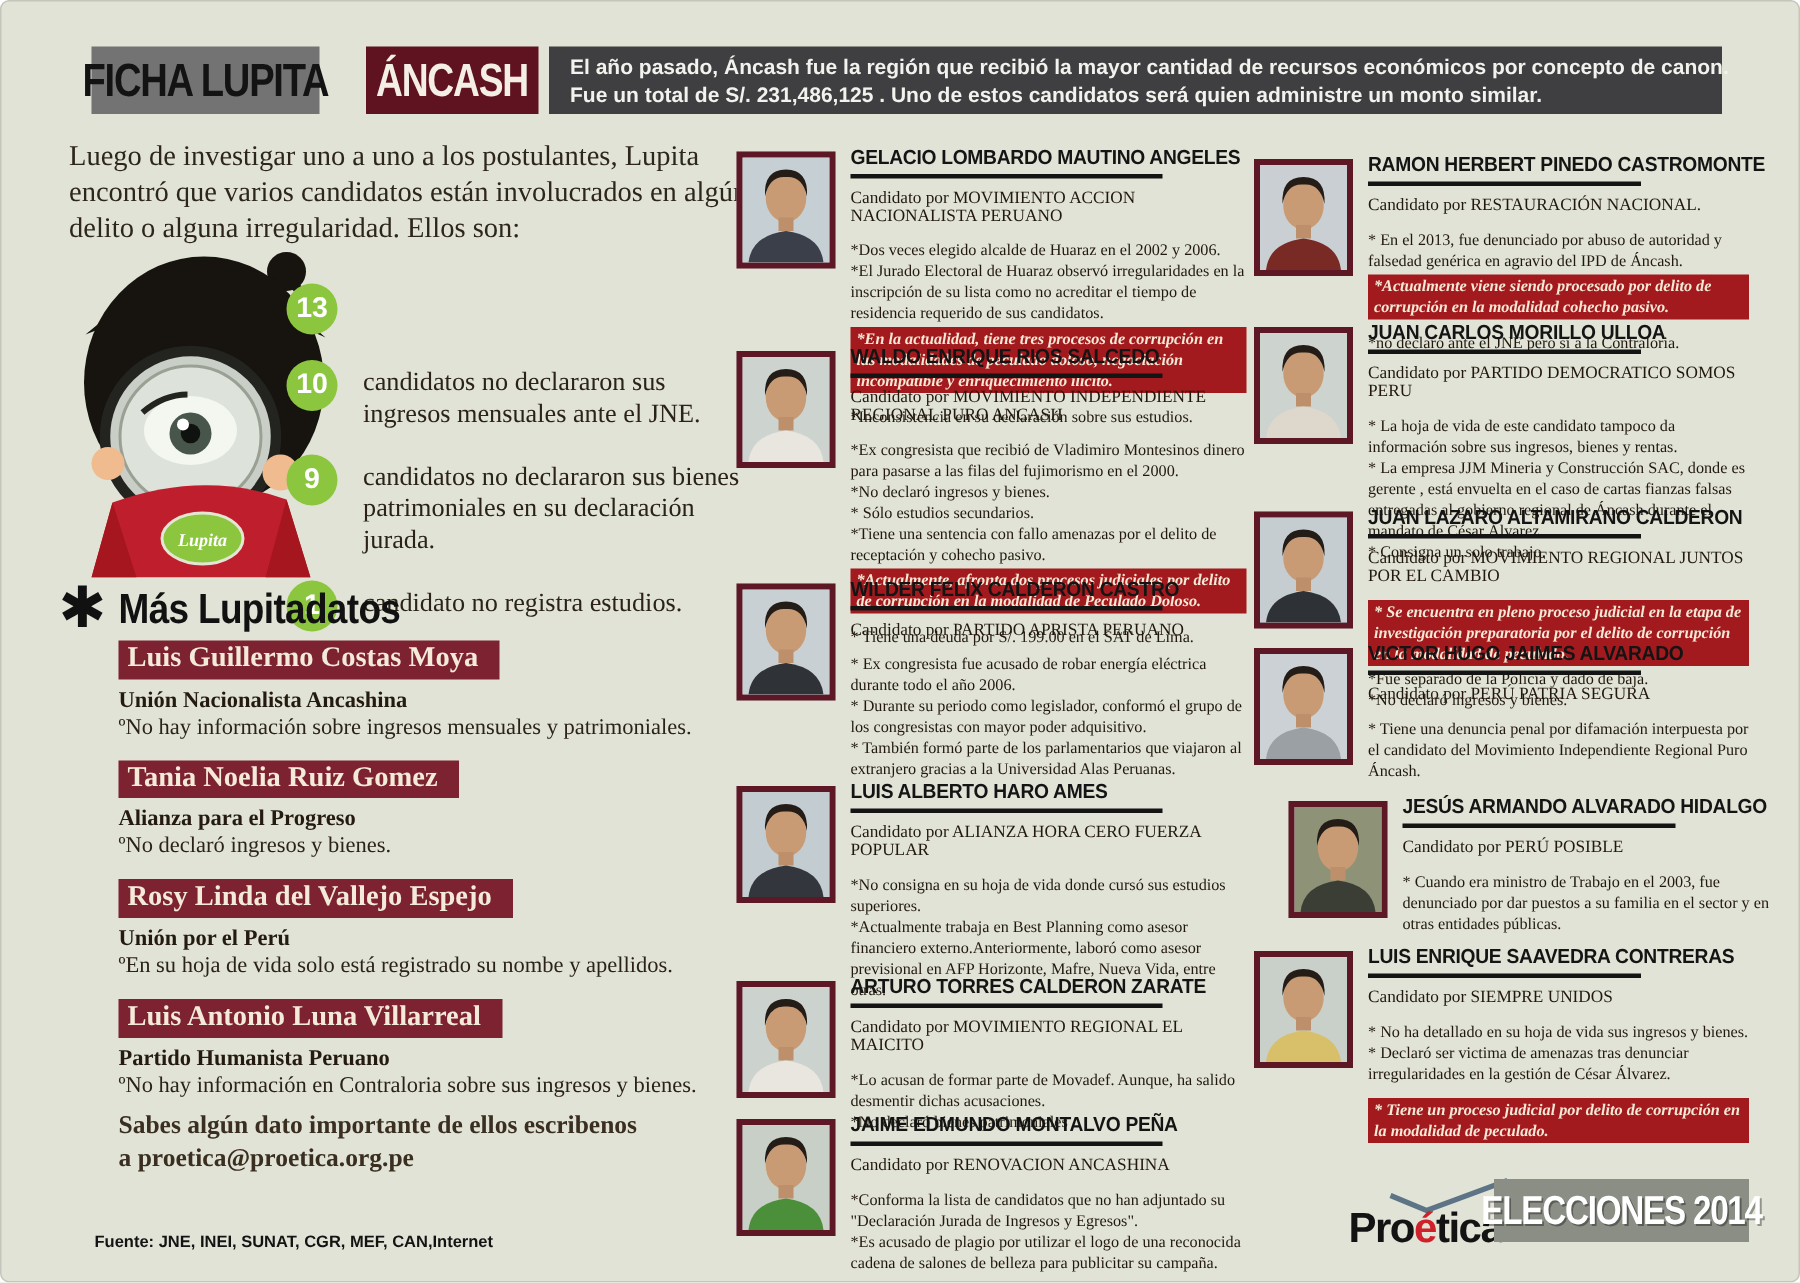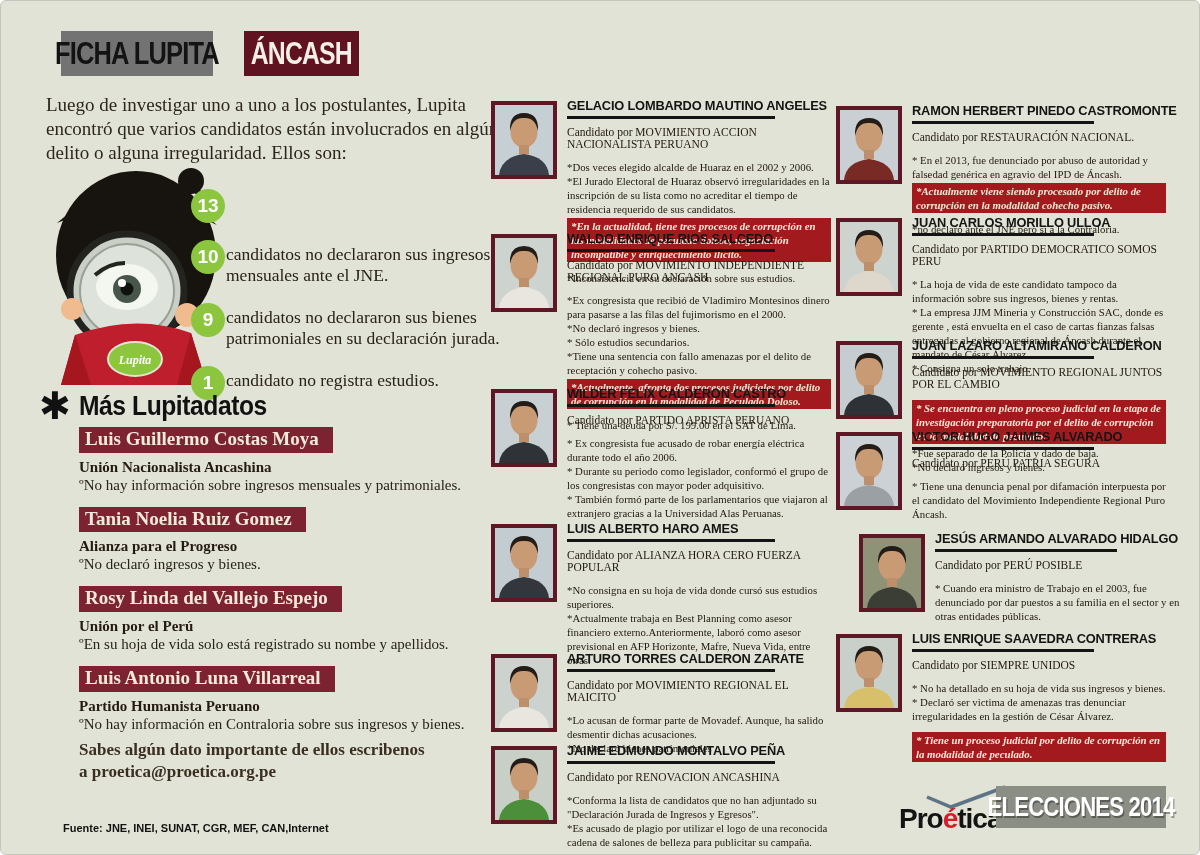--- a/index.html
+++ b/index.html
@@ -17,21 +17,21 @@
   .hdr-region { background:#5f1220; left:243px; top:30px; width:115px; }
   .hdr-region span { font-weight:700; font-size:31px; color:#f4efe6; display:inline-block; transform:scaleX(.8); letter-spacing:-1px; }
   .hdr-gray { background:#3f3f41; left:365px; top:30px; width:782px; height:45px; padding:4px 14px;
               display:flex; flex-direction:column; justify-content:center; }
   .hdr-gray div { color:#f2f2ee; font-weight:700; font-size:14px; line-height:1.35; white-space:nowrap; }
 
   
   .intro { left:45px; top:92px; width:458px; font-family:"Liberation Serif", serif;
            font-size:19px; line-height:1.26; color:#2e261c; }
   .stats { left:190px; top:188px; width:310px; }
-  .stat-row { display:flex; align-items:flex-start; gap:1px; margin-bottom:17px; }
+  .stat-row { display:flex; align-items:flex-start; gap:17px; margin-bottom:17px; }
   .stat-circle { flex:0 0 34px; width:34px; height:34px; border-radius:50%; background:#8bc63e;
                  color:#fff; font-weight:700; font-size:19px; display:flex; align-items:center; justify-content:center; }
   .stat-text { font-family:"Liberation Serif", serif; font-size:17.5px; line-height:1.2; color:#2b2218; padding-top:4px; }
 
   
   .mas-heading { left:38px; top:386px; display:flex; align-items:center; gap:8px; }
   .mas-heading .star { font-size:38px; line-height:1; color:#111; }
   .mas-heading .txt { font-weight:700; font-size:28px; color:#111; display:inline-block; transform:scaleX(.88); transform-origin:left; letter-spacing:-0.5px; }
   .mas-list { left:78px; top:426px; width:420px; }
   .mas-entry { margin-bottom:12px; }
@@ -72,20 +72,24 @@
 </head>
 <body>
 
 <div id="poster">
 
   <div class="abs hdr-box hdr-title">
     <span>FICHA LUPITA</span>
   </div>
   <div class="abs hdr-box hdr-region">
     <span>ÁNCASH</span>
+  </div>
+  <div class="abs hdr-gray">
+    <div>El año pasado, Áncash fue la región que recibió la mayor cantidad de recursos económicos por concepto de canon.</div>
+    <div>Fue un total de S/. 231,486,125 . Uno de estos candidatos será quien administre un monto similar.</div>
   </div>
 
   <div class="abs intro">Luego de investigar uno a uno a los postulantes,  Lupita encontró que varios candidatos están involucrados en algún delito o alguna irregularidad. Ellos son:</div>
 
   <div class="abs" style="left:38px; top:162px; width:205px; height:222px;">
     <svg viewBox="0 0 205 222" width="205" height="222">
       <circle cx="152" cy="18" r="13" fill="#17130f"></circle>
       <path d="M140,28 Q150,20 160,30" stroke="#17130f" stroke-width="6" fill="none"></path>
       <ellipse cx="97" cy="92" rx="80" ry="84" fill="#17130f"></ellipse>
       <circle cx="88" cy="128" r="57" fill="#c9cfc7" stroke="#23241f" stroke-width="7"></circle>

